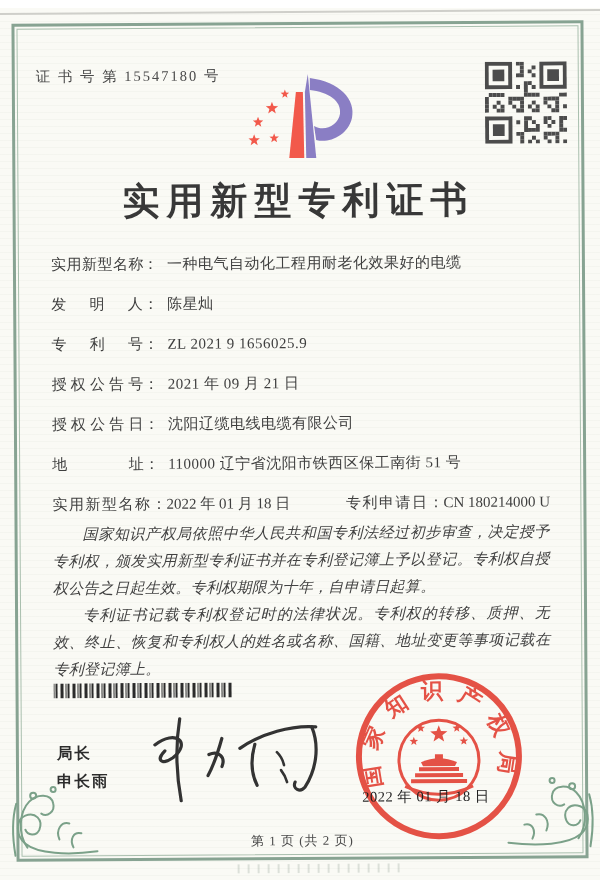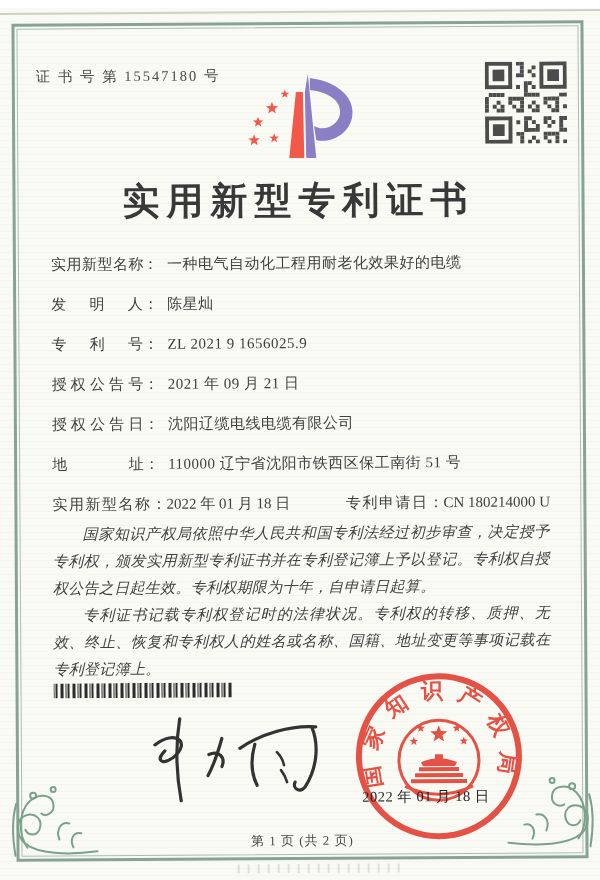--- a/index.html
+++ b/index.html
@@ -243,20 +243,24 @@
       <rect x="146" y="0" width="2" height="15" fill="#2b2b2b"></rect>
       <rect x="151" y="0" width="3" height="15" fill="#2b2b2b"></rect>
       <rect x="156" y="0" width="1" height="15" fill="#2b2b2b"></rect>
       <rect x="158" y="0" width="2" height="15" fill="#2b2b2b"></rect>
       <rect x="163" y="0" width="3" height="15" fill="#2b2b2b"></rect>
       <rect x="168" y="0" width="1" height="15" fill="#2b2b2b"></rect>
       <rect x="170" y="0" width="2" height="15" fill="#2b2b2b"></rect>
       <rect x="175" y="0" width="3" height="15" fill="#2b2b2b"></rect>
     </svg>
 
+  <div class="signer">
+    <div>局长</div>
+    <div>申长雨</div>
+  </div>
 
   <svg class="signature" width="190" height="95" viewBox="0 0 190 95" fill="none" stroke="#333" stroke-width="3.2" stroke-linecap="round">
     <path d="M38,6 C34,30 34,60 39,88"></path>
     <path d="M13,32 C34,16 50,30 31,45 C19,53 14,47 23,38"></path>
     <path d="M80,26 C76,40 72,52 66,63"></path>
     <path d="M67,42 C76,38 84,44 80,54"></path>
     <path d="M98,36 C120,21 150,13 174,15"></path>
     <path d="M113,32 C108,49 110,63 115,73"></path>
     <path d="M170,15 C178,35 174,58 163,75 C158,81 150,77 153,70"></path>
     <path d="M135,40 C139,44 141,48 142,53" stroke-width="2.6"></path>

